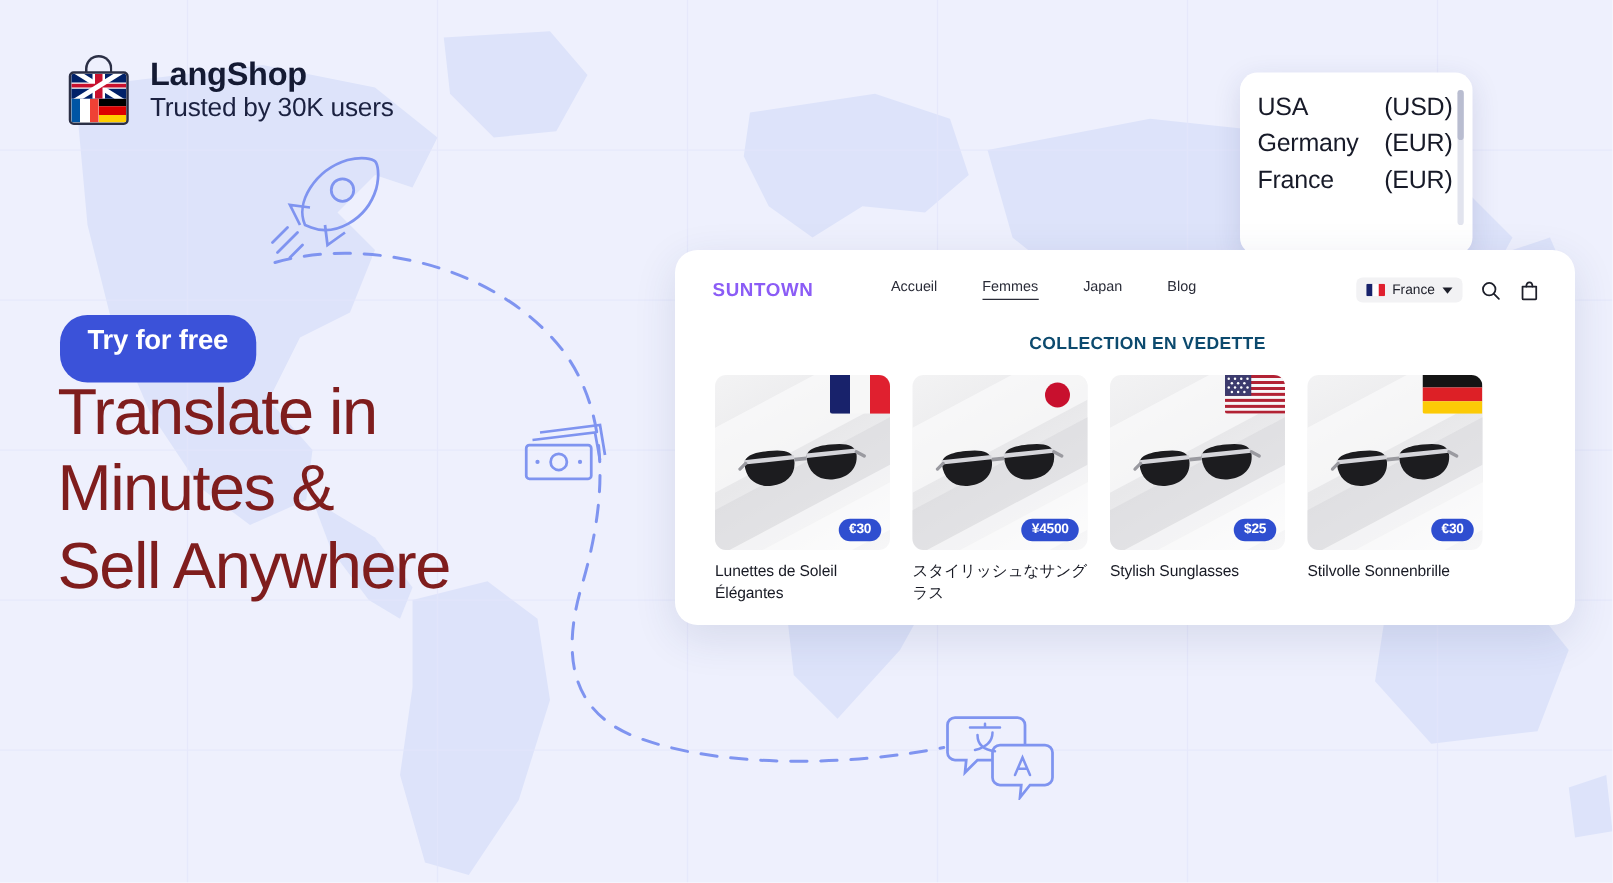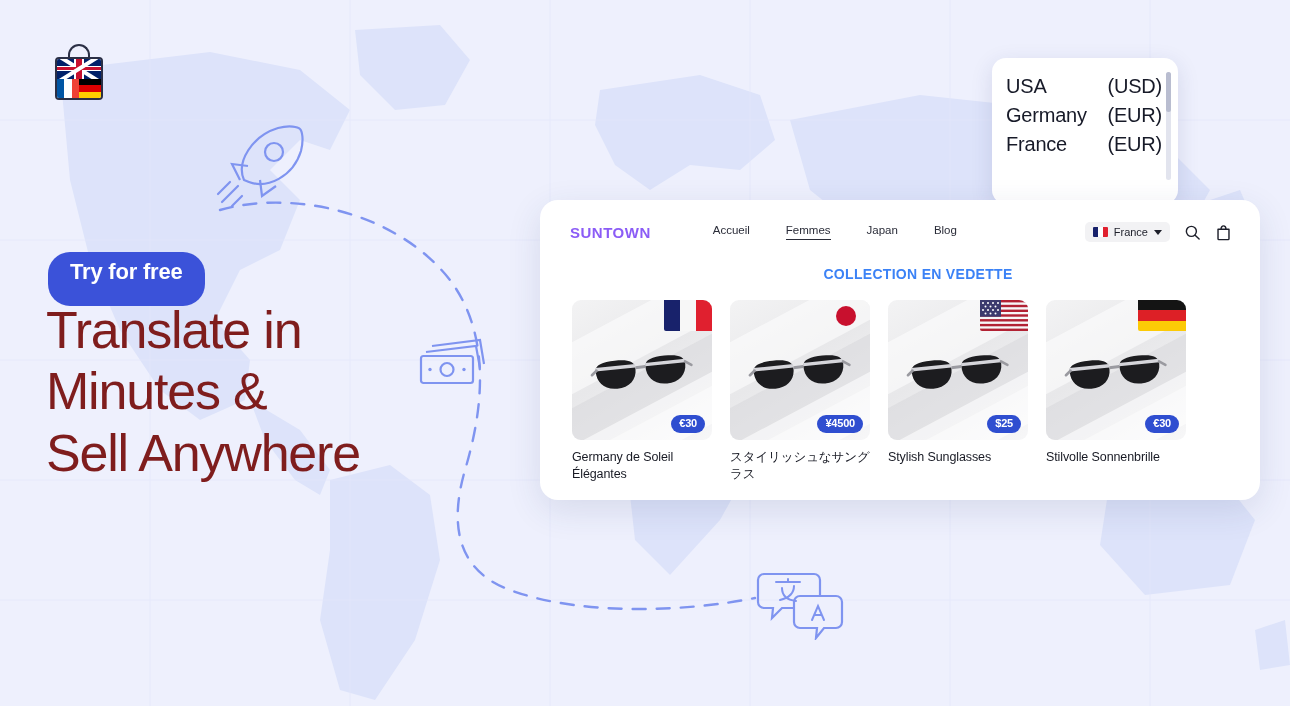--- a/index.html
+++ b/index.html
@@ -147,21 +147,21 @@
   .mini-flag-fr span { flex:1; }
   .mini-flag-fr span:nth-child(1){ background:#18226b; }
   .mini-flag-fr span:nth-child(2){ background:#fff; }
   .mini-flag-fr span:nth-child(3){ background:#e0202f; }
   .caret { width:0;height:0;border-left:4px solid transparent;border-right:4px solid transparent;border-top:5px solid #1d1f2a; }
   .tool-ico { width:17px; height:17px; cursor:pointer; }
   .tool-ico svg { display:block; }
 
   #collection-title {
     text-align: center; font-size: 14px; font-weight: 700;
-    color: #3b82f6; letter-spacing: 0.3px; margin-top: 2px; margin-left: 36px;
+    color: #0c4a6e; letter-spacing: 0.3px; margin-top: 2px; margin-left: 36px;
   }
 
   #product-grid {
     display: flex; gap: 18px; padding: 18px 30px 0 32px;
   }
   .pcard { width: 140px; }
   .pthumb {
     position: relative; width: 140px; height: 140px;
     border-radius: 9px; overflow: hidden;
     background: linear-gradient(150deg,#f3f3f4 0%,#e8e8ea 45%,#f7f7f8 100%);
@@ -304,20 +304,24 @@
               <span></span>
               <span></span>
             </div>
           <div class="fl-de">
               <span></span>
               <span></span>
               <span></span>
             </div>
         </div>
       </div>
+    </div>
+    <div class="logo-text">
+      <div class="logo-name">LangShop</div>
+      <div class="logo-tag">Trusted by 30K users</div>
     </div>
   </div>
 
   <button id="cta-pill">Try for free</button>
 
   <h1 id="headline">
     <span>Translate in</span>
     <span>Minutes &amp;</span>
     <span>Sell Anywhere</span>
   </h1>
@@ -389,21 +393,21 @@
             <path d="M6 13 H46 M56 13 H96" stroke="#d5d5da" stroke-width="3.5" fill="none"></path>
             <path d="M2 18 L7 14 M102 18 L96 14" stroke="#9a9aa0" stroke-width="2.6" stroke-linecap="round"></path>
           </svg>
           <div class="flag-badge fr">
               <span></span>
               <span></span>
               <span></span>
             </div>
           <div class="price-pill">€30</div>
         </div>
-        <div class="ptitle">Germany de Soleil Élégantes</div>
+        <div class="ptitle">Lunettes de Soleil Élégantes</div>
       </div>
 
       <div class="pcard">
         <div class="pthumb">
           <div class="fold f1"></div>
             <div class="fold f2"></div>
             <div class="fold f3"></div>
           <svg class="glasses" width="104" height="42" viewBox="0 0 104 42">
             <path d="M6 15 C6 8 14 6 26 6 C38 6 46 8 46 16 C46 27 38 34 26 34 C13 34 6 26 6 15 Z" fill="#1c1c1f"></path>
             <path d="M56 15 C56 8 64 6 76 6 C88 6 96 8 96 16 C96 27 88 34 76 34 C63 34 56 26 56 15 Z" fill="#1c1c1f"></path>

